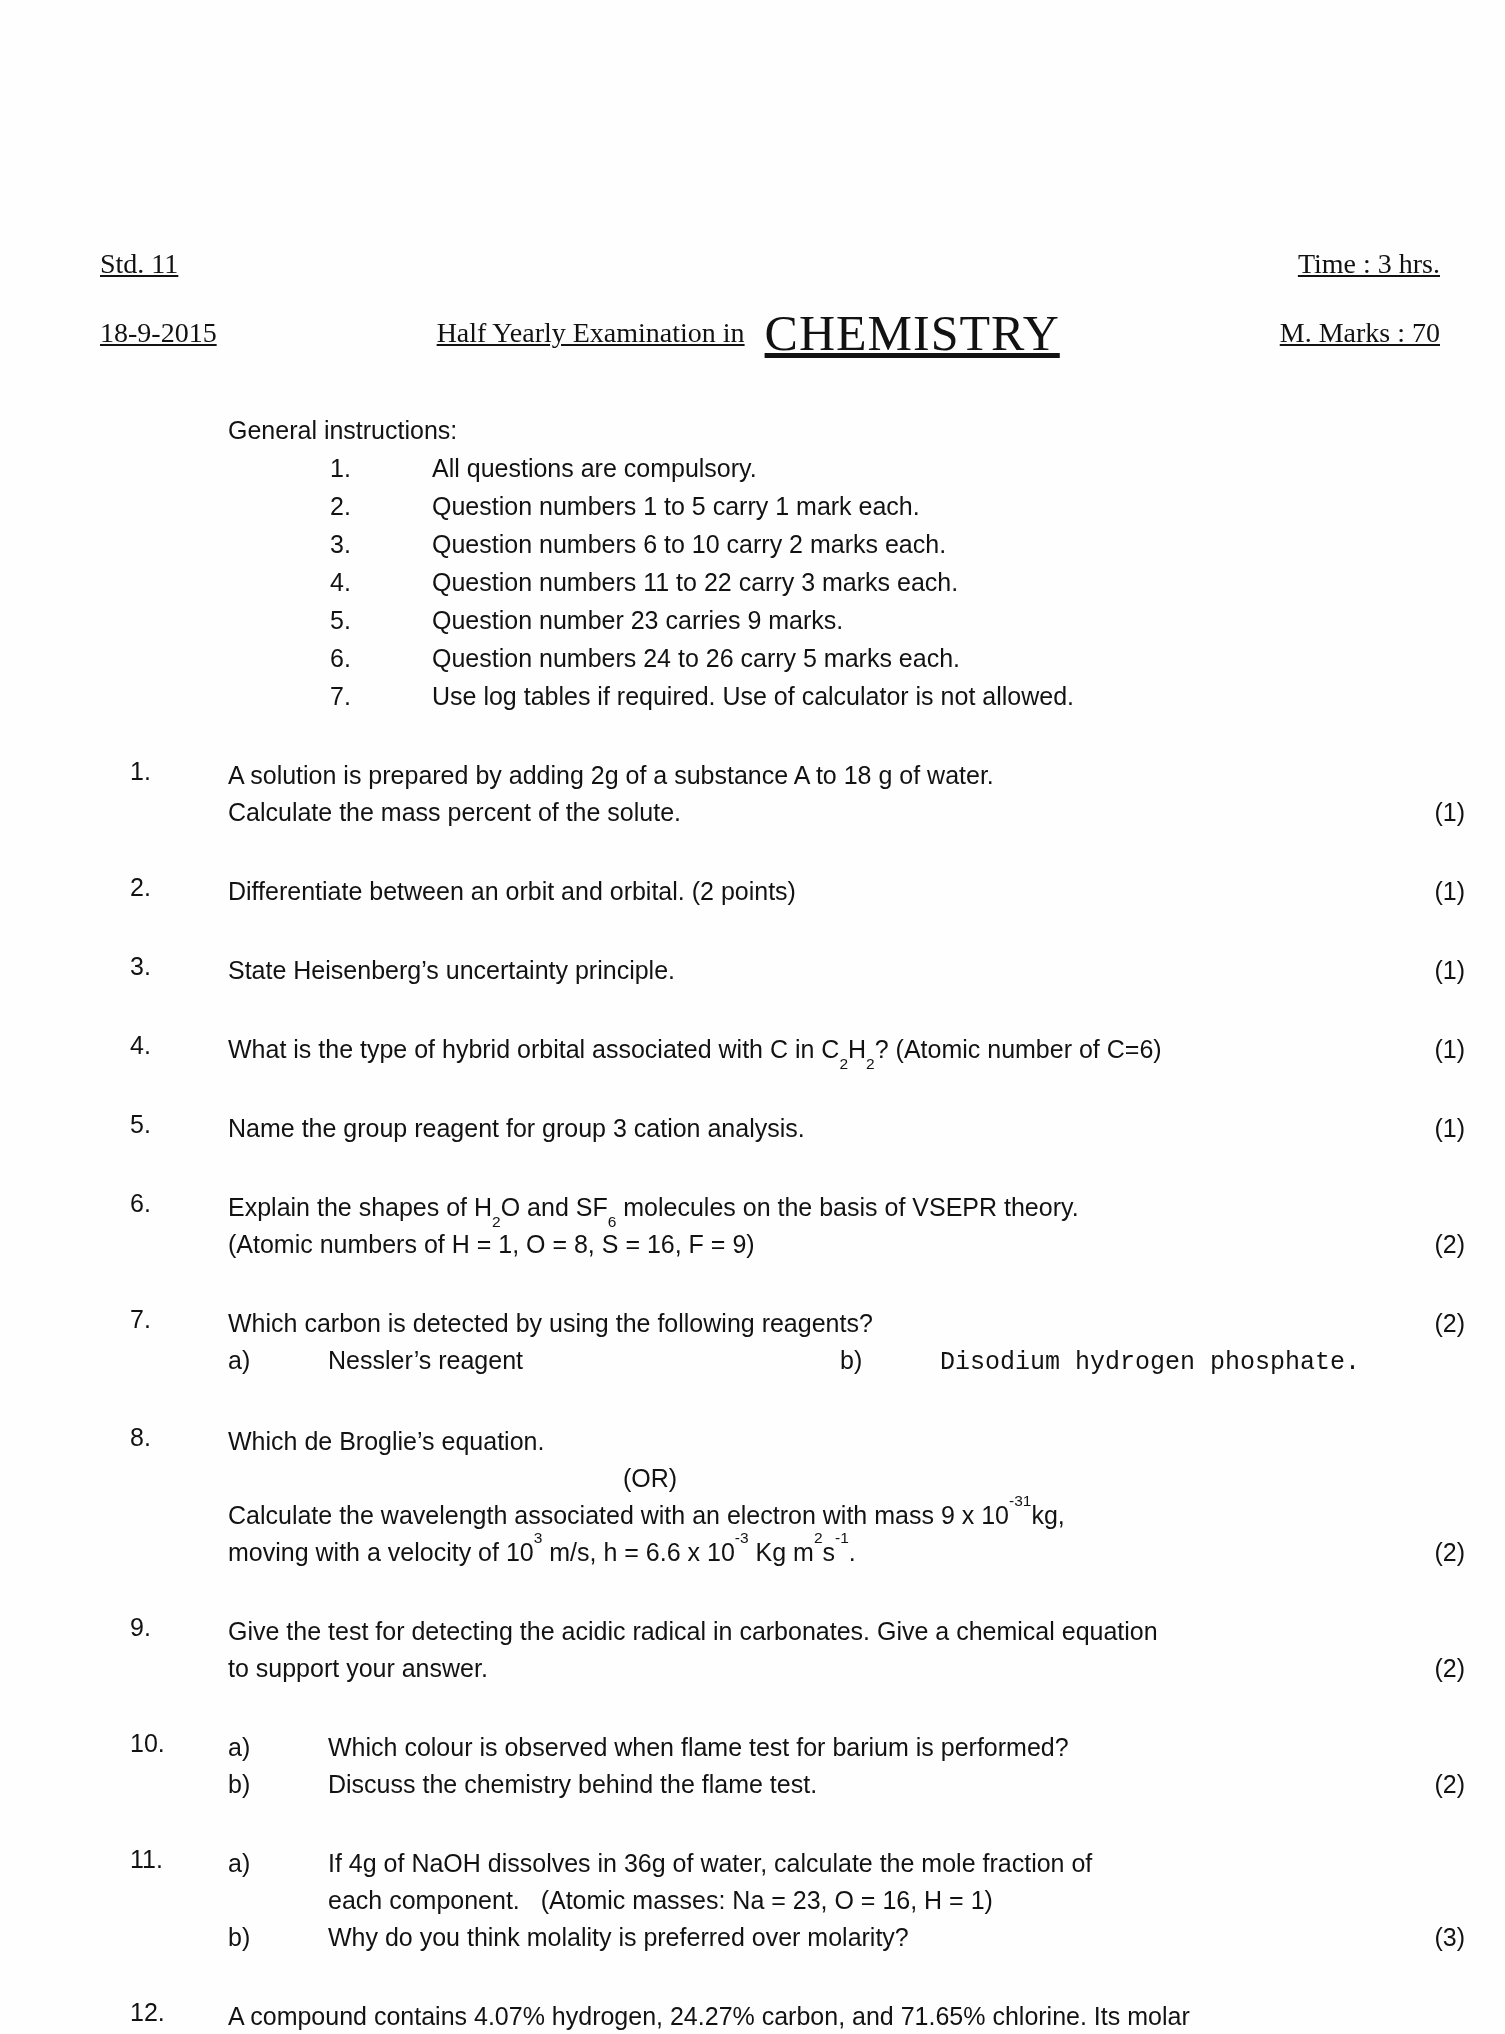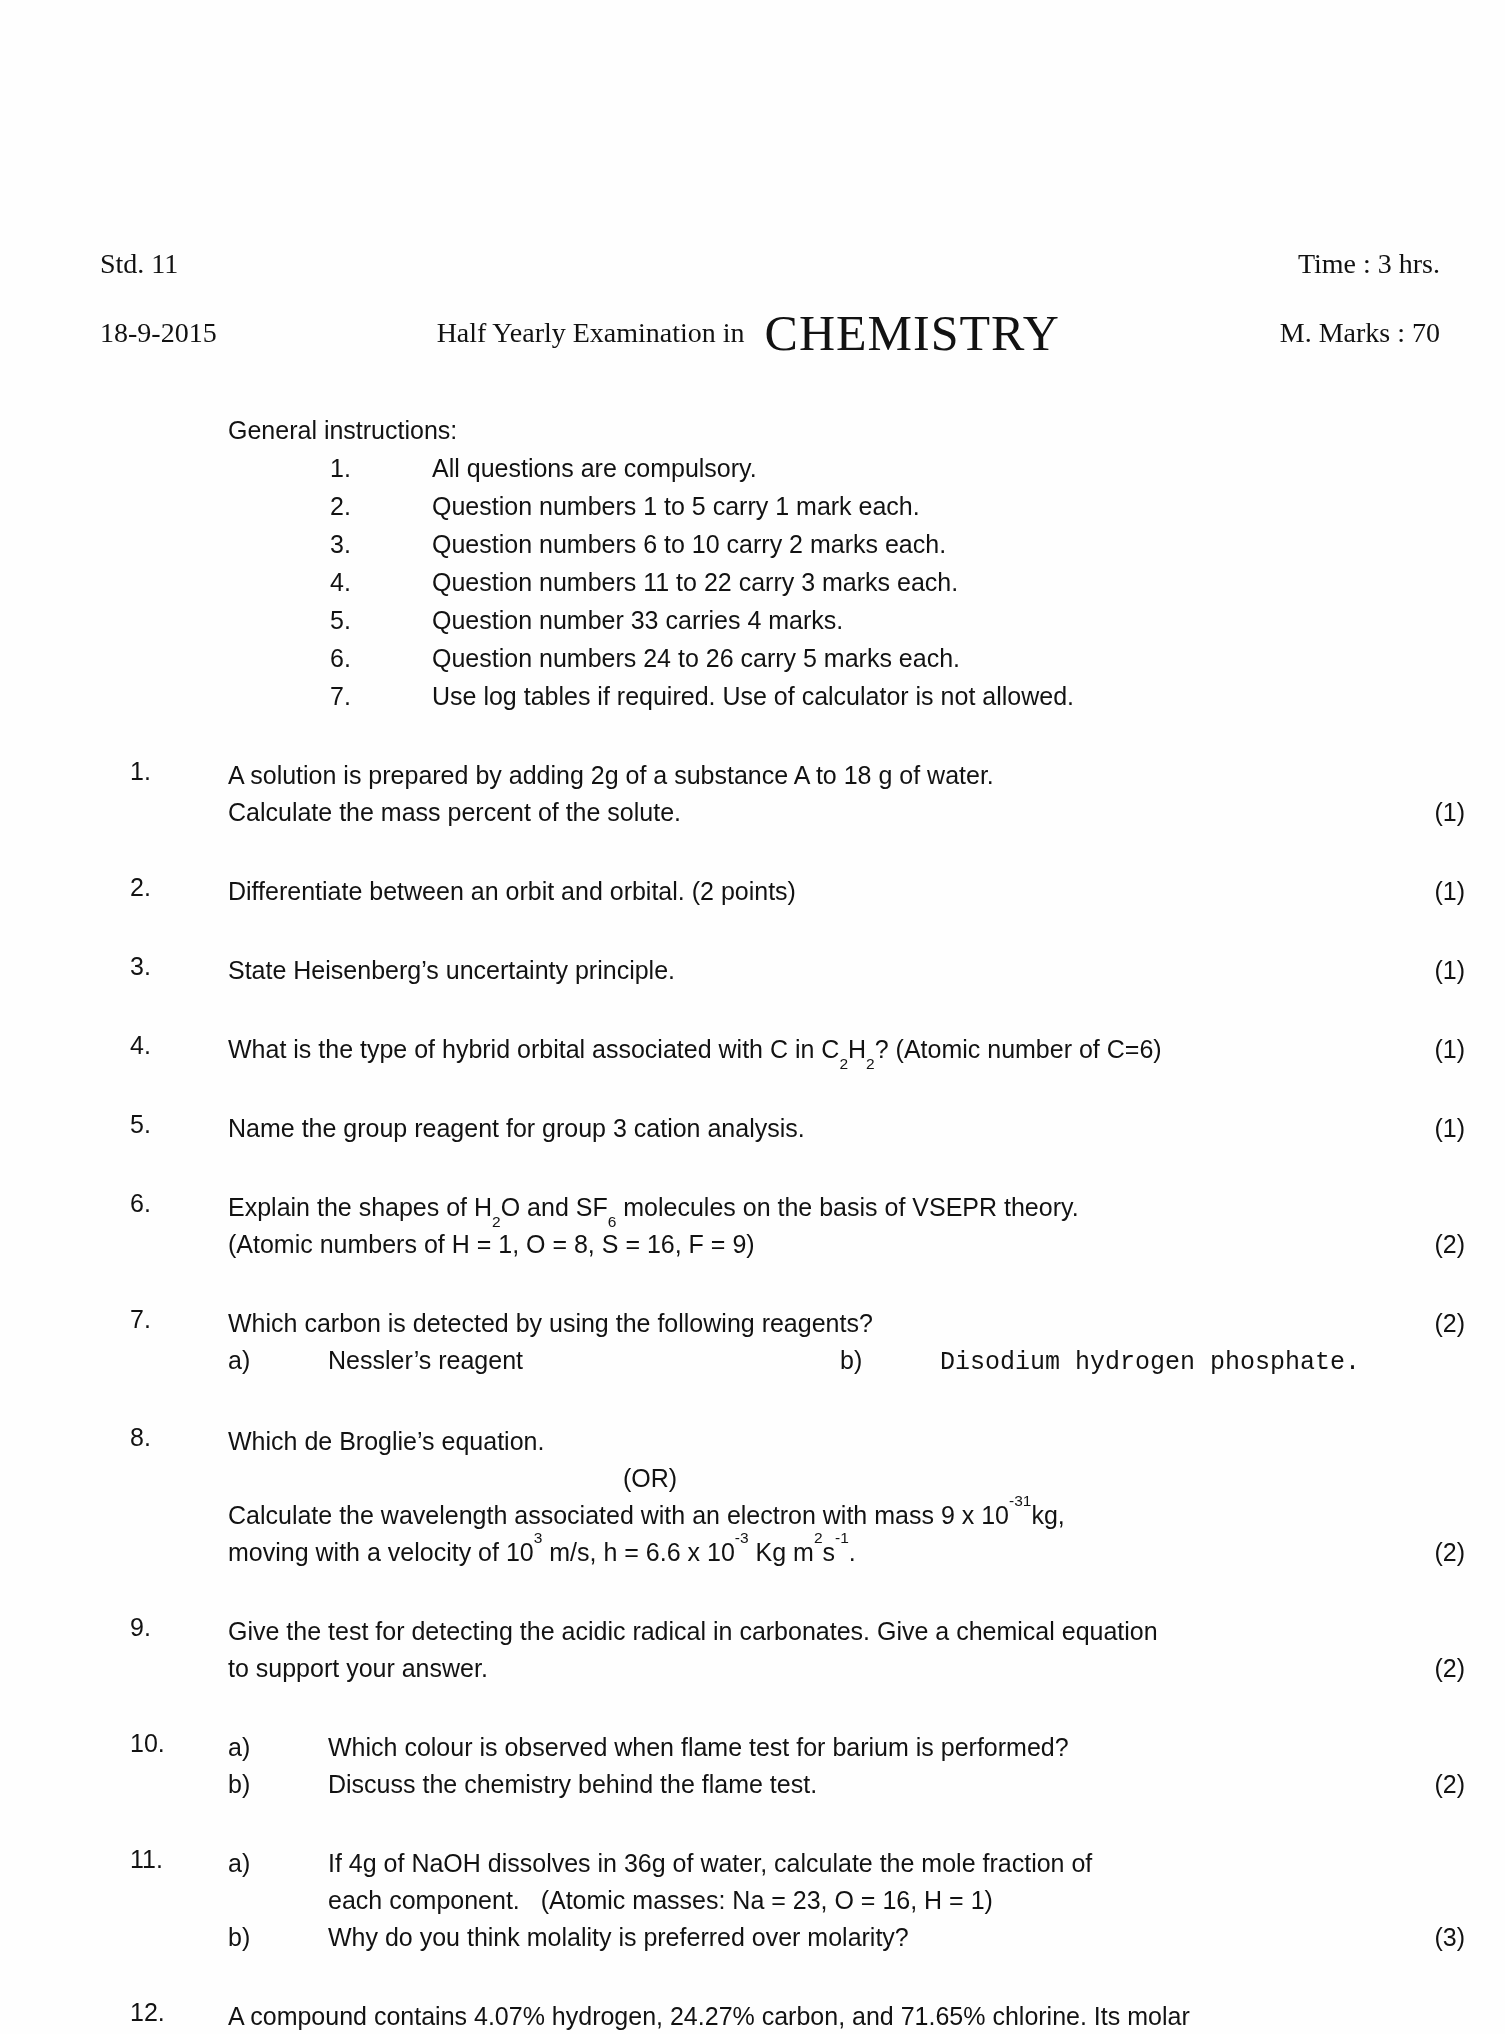--- a/index.html
+++ b/index.html
@@ -7,21 +7,21 @@
     width:1505px;height:2034px;background:#fefefe;color:#121212;
     font-family:"Liberation Sans",sans-serif;font-size:25px;
     position:relative;overflow:hidden;box-sizing:border-box;
   }
   
   .header{
     padding:247px 65px 0 100px;
     font-family:"Liberation Serif","DejaVu Serif",serif;
     font-size:28px;
   }
-  .header-row{display:flex;align-items:baseline;line-height:34px;}
+  .header-row{display:flex;align-items:baseline;line-height:34px;text-decoration:underline;}
   .header-row.row2{margin-top:12px;line-height:48px;}
   .title-group{margin:16px auto;display:inline-flex;align-items:center;}
   .subject{font-size:50px;letter-spacing:1px;margin-left:20px;}
   
   .instructions{margin:38px 0 0 228px;line-height:38px;}
   .inst-list{}
   .inst-row{display:flex;padding-left:102px;}
   .inst-num{width:102px;flex:none;}
   .inst-text{white-space:pre;}
   
@@ -75,21 +75,21 @@
         <div class="inst-row">
           <span class="inst-num">3.</span>
           <span class="inst-text">Question numbers 6 to 10 carry 2 marks each.</span>
         </div>
         <div class="inst-row">
           <span class="inst-num">4.</span>
           <span class="inst-text">Question numbers 11 to 22 carry 3 marks each.</span>
         </div>
         <div class="inst-row">
           <span class="inst-num">5.</span>
-          <span class="inst-text">Question number 33 carries 4 marks.</span>
+          <span class="inst-text">Question number 23 carries 9 marks.</span>
         </div>
         <div class="inst-row">
           <span class="inst-num">6.</span>
           <span class="inst-text">Question numbers 24 to 26 carry 5 marks each.</span>
         </div>
         <div class="inst-row">
           <span class="inst-num">7.</span>
           <span class="inst-text">Use log tables if required. Use of calculator is not allowed.</span>
         </div>
       </div>

